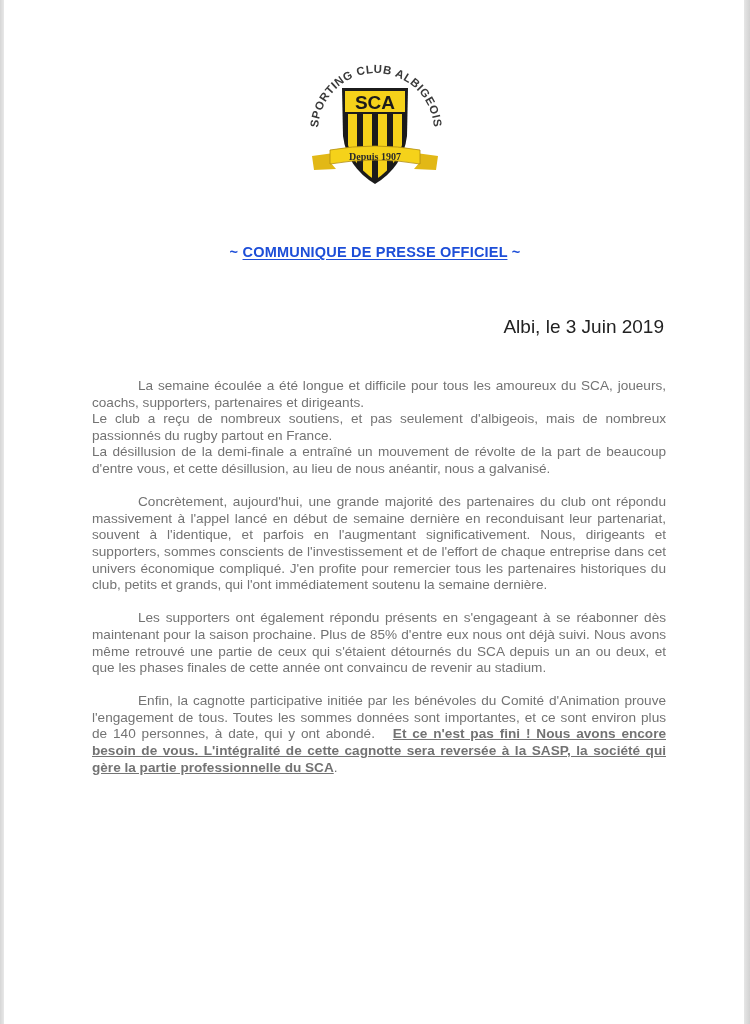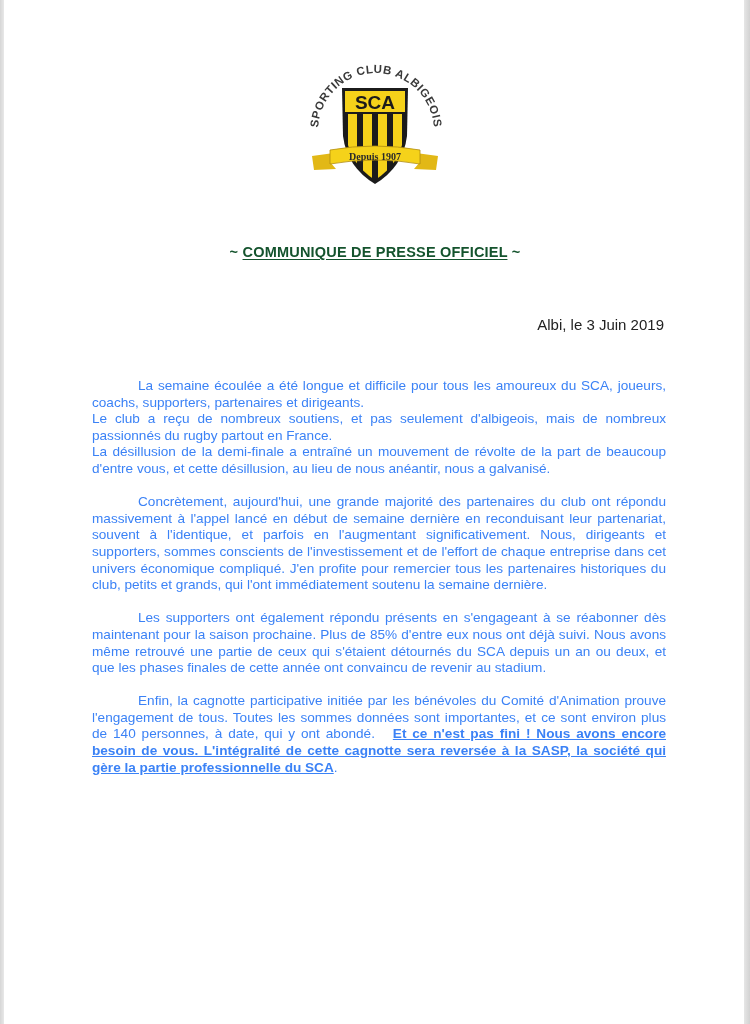--- a/index.html
+++ b/index.html
@@ -19,33 +19,33 @@
     background: linear-gradient(to left, #d2d2d2, #e6e6e6);
   }
   .logo {
     position: absolute; left: 300px; top: 36px; width: 150px; height: 150px;
   }
   .title {
     position: absolute; left: 0; width: 750px; top: 244px;
     text-align: center;
     font-family: "Liberation Sans", sans-serif;
     font-weight: bold; font-size: 14.5px; letter-spacing: 0.2px;
-    color: #14532d;
+    color: #1d4ed8;
   }
   .title .u { text-decoration: underline; text-underline-offset: 2px; }
   .dateline {
     position: absolute; right: 86px; top: 316px;
     font-family: "Liberation Sans", sans-serif;
-    font-size: 15px; color: #222;
+    font-size: 19px; color: #222;
   }
   .body {
     position: absolute; left: 92px; width: 574px; top: 378px;
     font-family: "Liberation Sans", sans-serif;
     font-size: 13.6px; line-height: 16.6px;
-    text-align: justify; color: #3b82f6;
+    text-align: justify; color: #737373;
   }
   .body p { margin: 0 0 16.6px 0; }
   .body p .indent { display: inline-block; width: 46px; }
   .body .line { display: block; }
   .body .bold-u { font-weight: bold; text-decoration: underline; margin-left: 12px; }
 </style>
 </head>
 <body>
 
 <div class="edge-left"></div>

